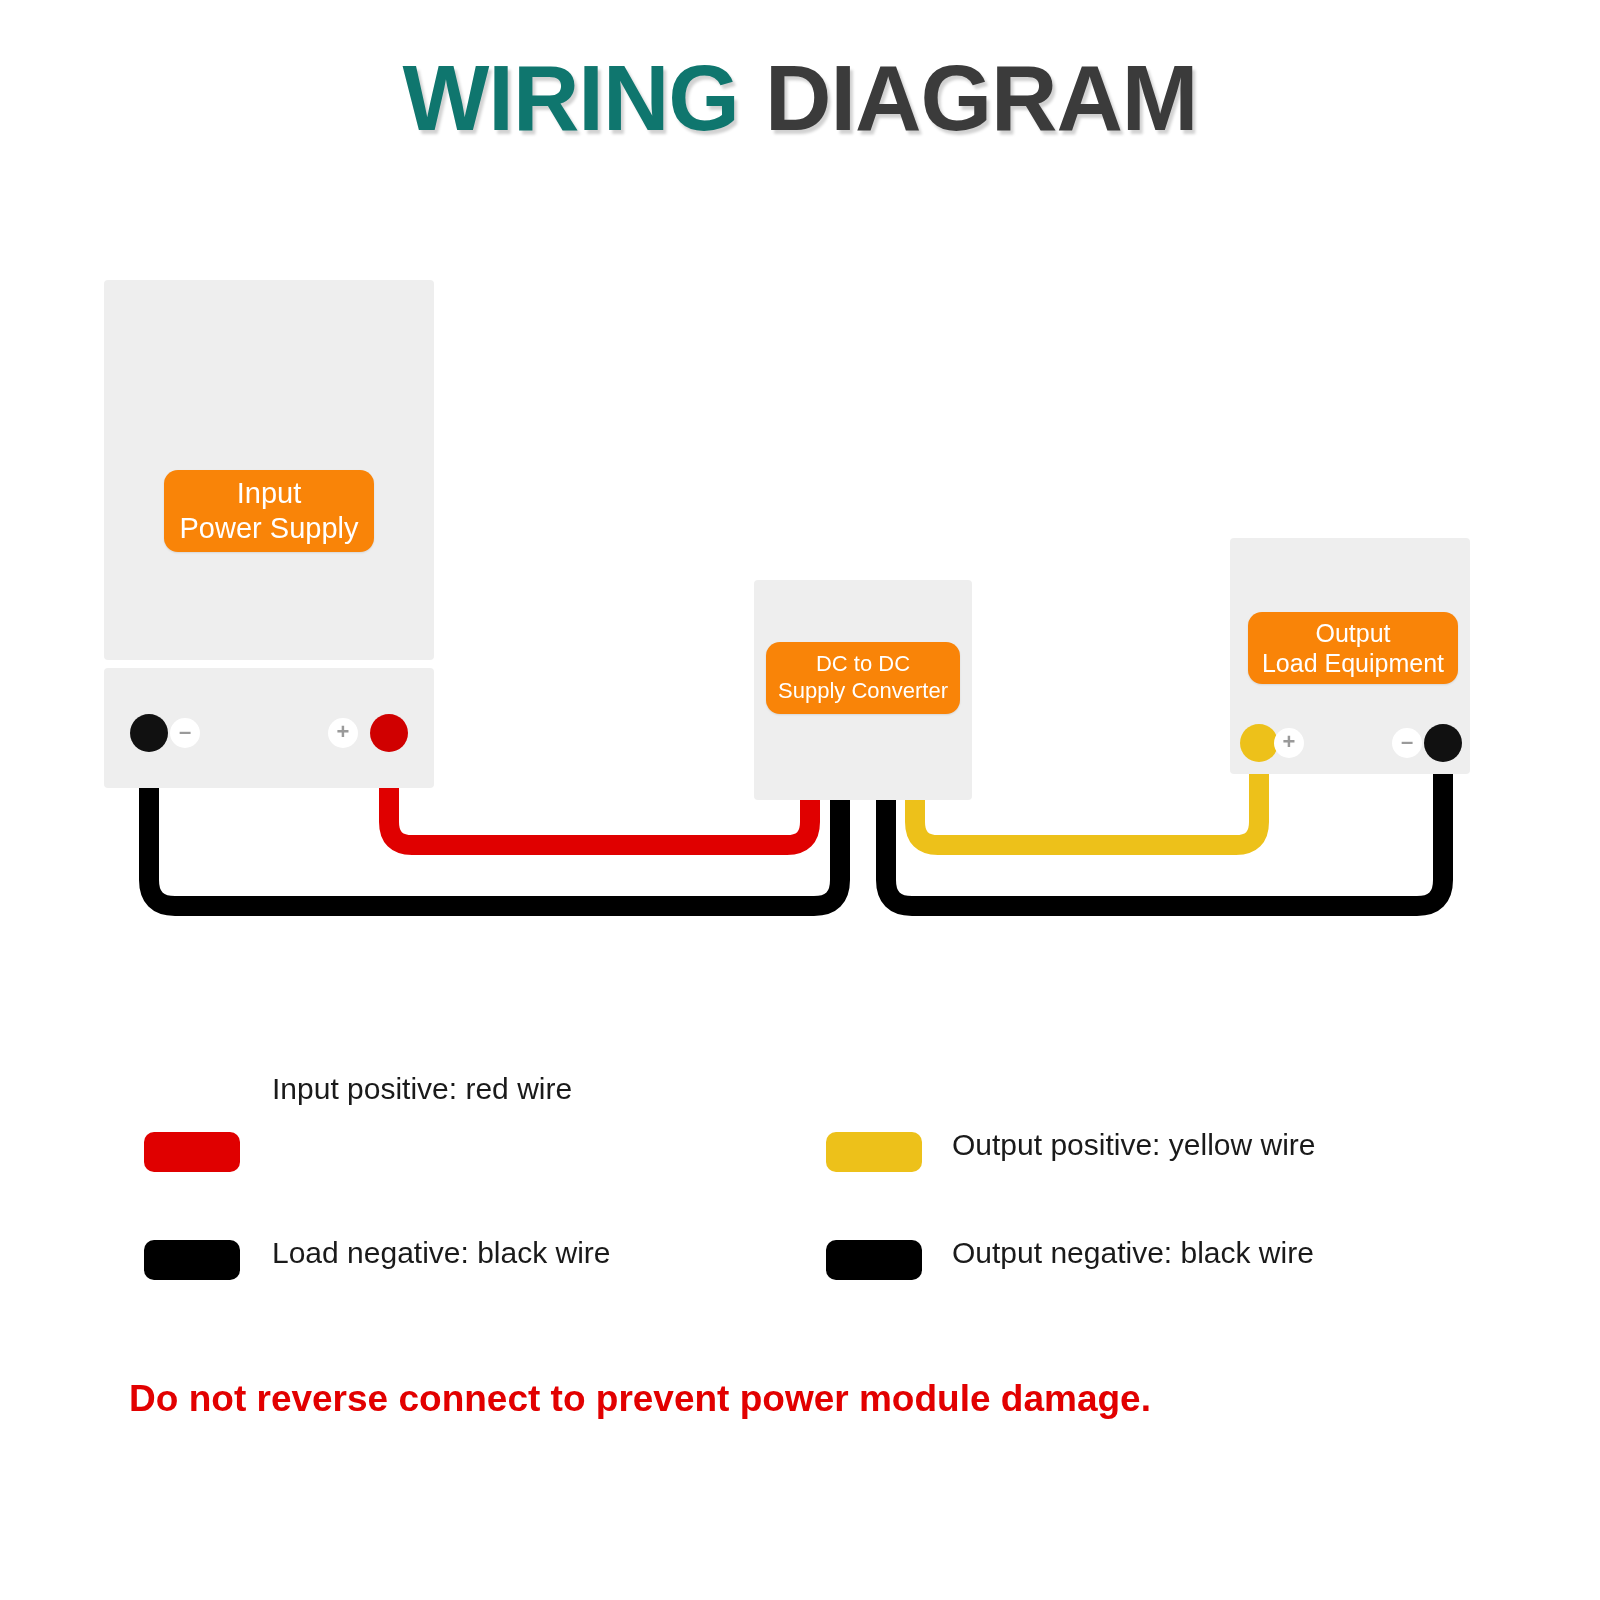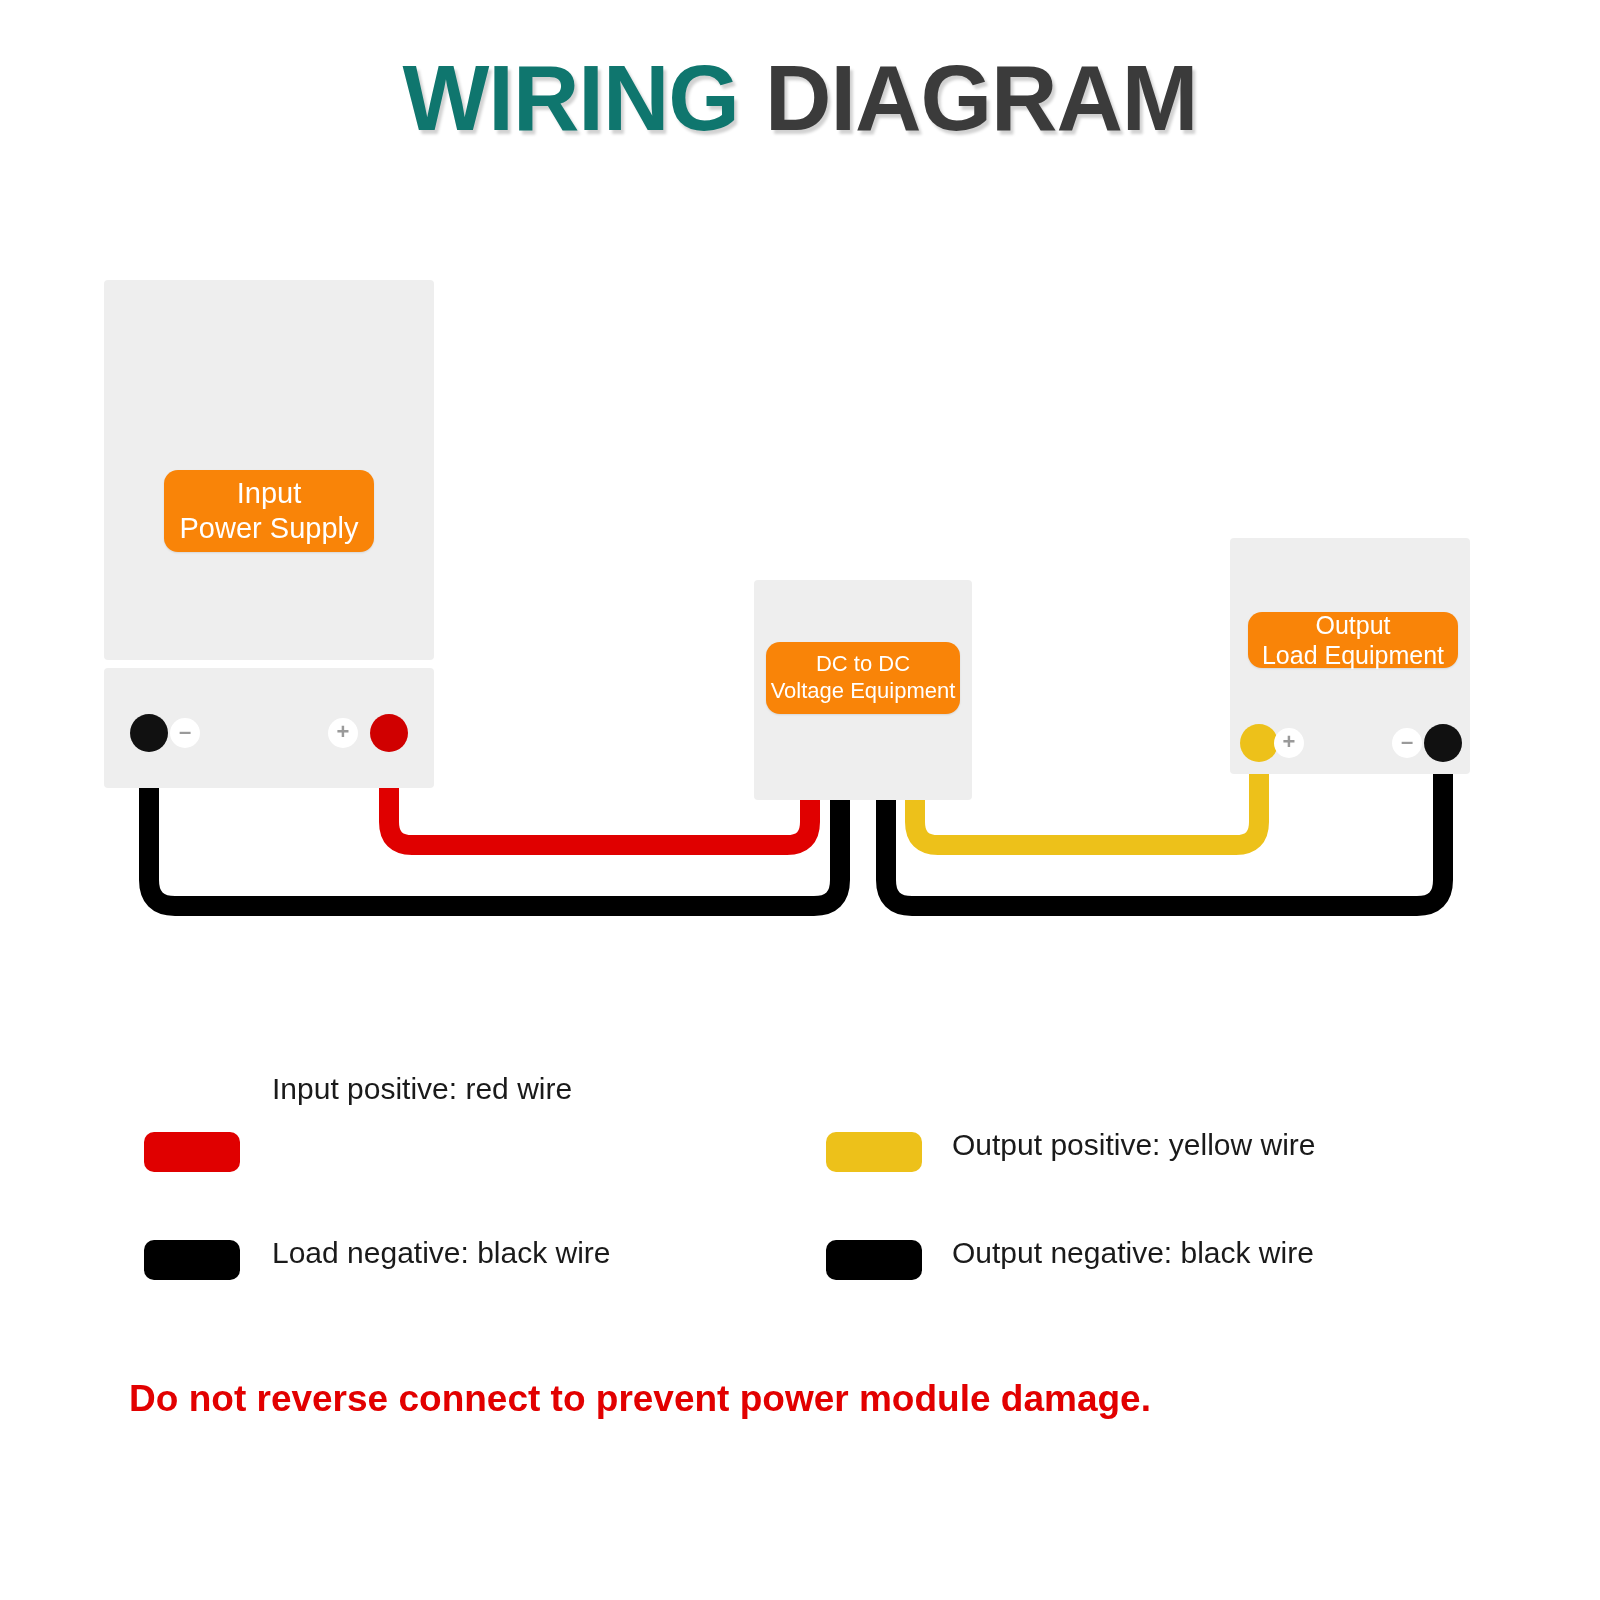--- a/index.html
+++ b/index.html
@@ -50,21 +50,21 @@
     border-radius: 14px;
     text-align: center;
     line-height: 1.22;
     display: flex;
     align-items: center;
     justify-content: center;
     box-shadow: 0 1px 2px rgba(0,0,0,0.10);
   }
   #tag-input { left: 164px;  top: 470px; width: 210px; height: 82px;  font-size: 29px; }
   #tag-conv  { left: 766px;  top: 642px; width: 194px; height: 72px;  font-size: 22px; }
-  #tag-load  { left: 1248px; top: 612px; width: 210px; height: 56px;  font-size: 25px; }
+  #tag-load  { left: 1248px; top: 612px; width: 210px; height: 72px;  font-size: 25px; }
 
   
   .terminal {
     position: absolute;
     width: 38px;
     height: 38px;
     border-radius: 50%;
   }
   .t-black  { background: #111111; }
   .t-red    { background: #d00000; }
@@ -162,21 +162,21 @@
 
 <div class="tag" id="tag-input">
   <div>
     <div>Input</div>
     <div>Power Supply</div>
   </div>
 </div>
 <div class="tag" id="tag-conv">
   <div>
     <div>DC to DC</div>
-    <div>Voltage Equipment</div>
+    <div>Supply Converter</div>
   </div>
 </div>
 <div class="tag" id="tag-load">
   <div>
     <div>Output</div>
     <div>Load Equipment</div>
   </div>
 </div>
 
 <div class="terminal t-black" id="term-in-neg"></div>

